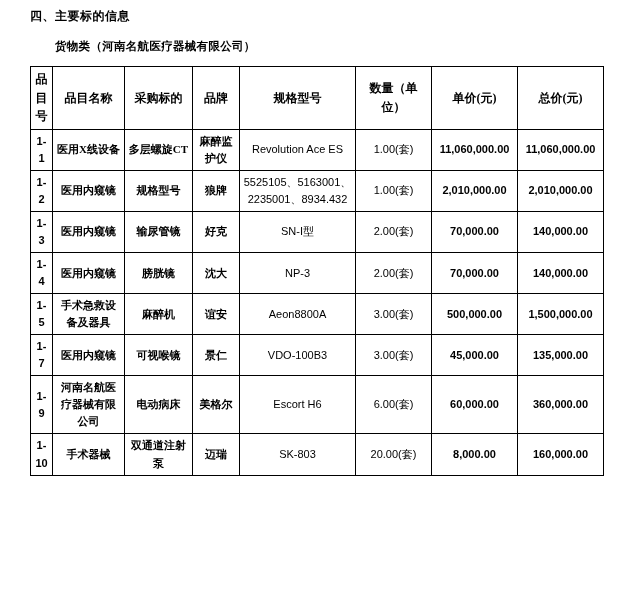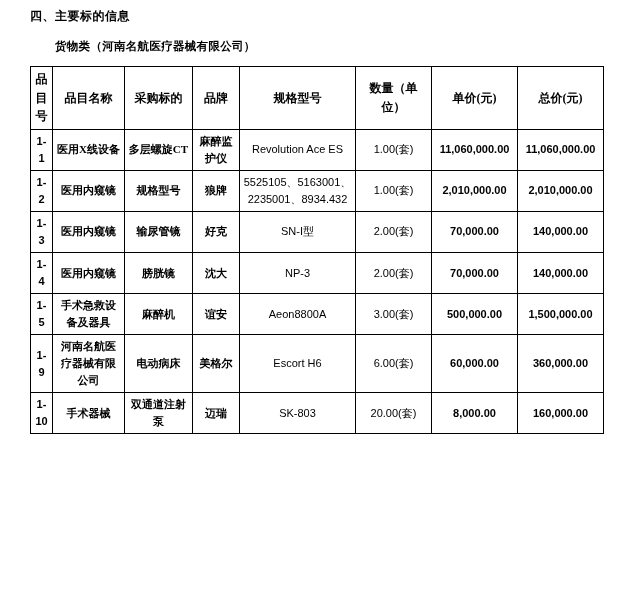--- a/index.html
+++ b/index.html
@@ -173,20 +173,30 @@
           <td class="c0">1-5</td>
           <td class="c1">手术急救设备及器具</td>
           <td class="c2">麻醉机</td>
           <td class="c3">谊安</td>
           <td class="c4">Aeon8800A</td>
           <td class="c5">3.00(套)</td>
           <td class="c6">500,000.00</td>
           <td class="c7">1,500,000.00</td>
         </tr>
         <tr>
+          <td class="c0">1-7</td>
+          <td class="c1">医用内窥镜</td>
+          <td class="c2">可视喉镜</td>
+          <td class="c3">景仁</td>
+          <td class="c4">VDO-100B3</td>
+          <td class="c5">3.00(套)</td>
+          <td class="c6">45,000.00</td>
+          <td class="c7">135,000.00</td>
+        </tr>
+        <tr>
           <td class="c0">1-9</td>
           <td class="c1">河南名航医疗器械有限公司</td>
           <td class="c2">电动病床</td>
           <td class="c3">美格尔</td>
           <td class="c4">Escort H6</td>
           <td class="c5">6.00(套)</td>
           <td class="c6">60,000.00</td>
           <td class="c7">360,000.00</td>
         </tr>
         <tr>

